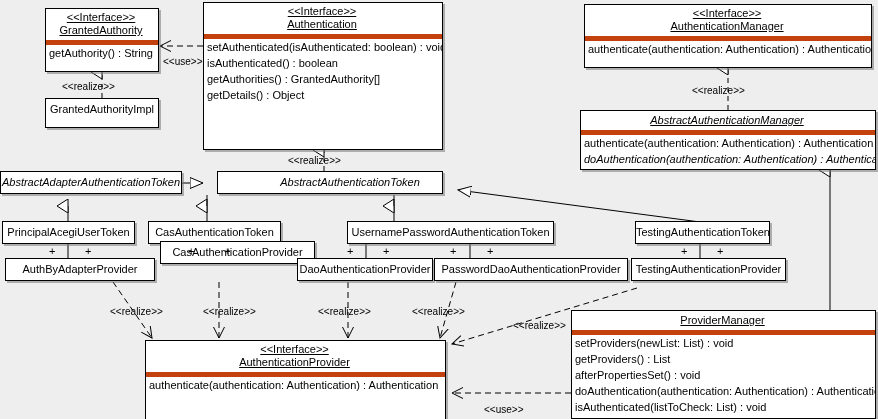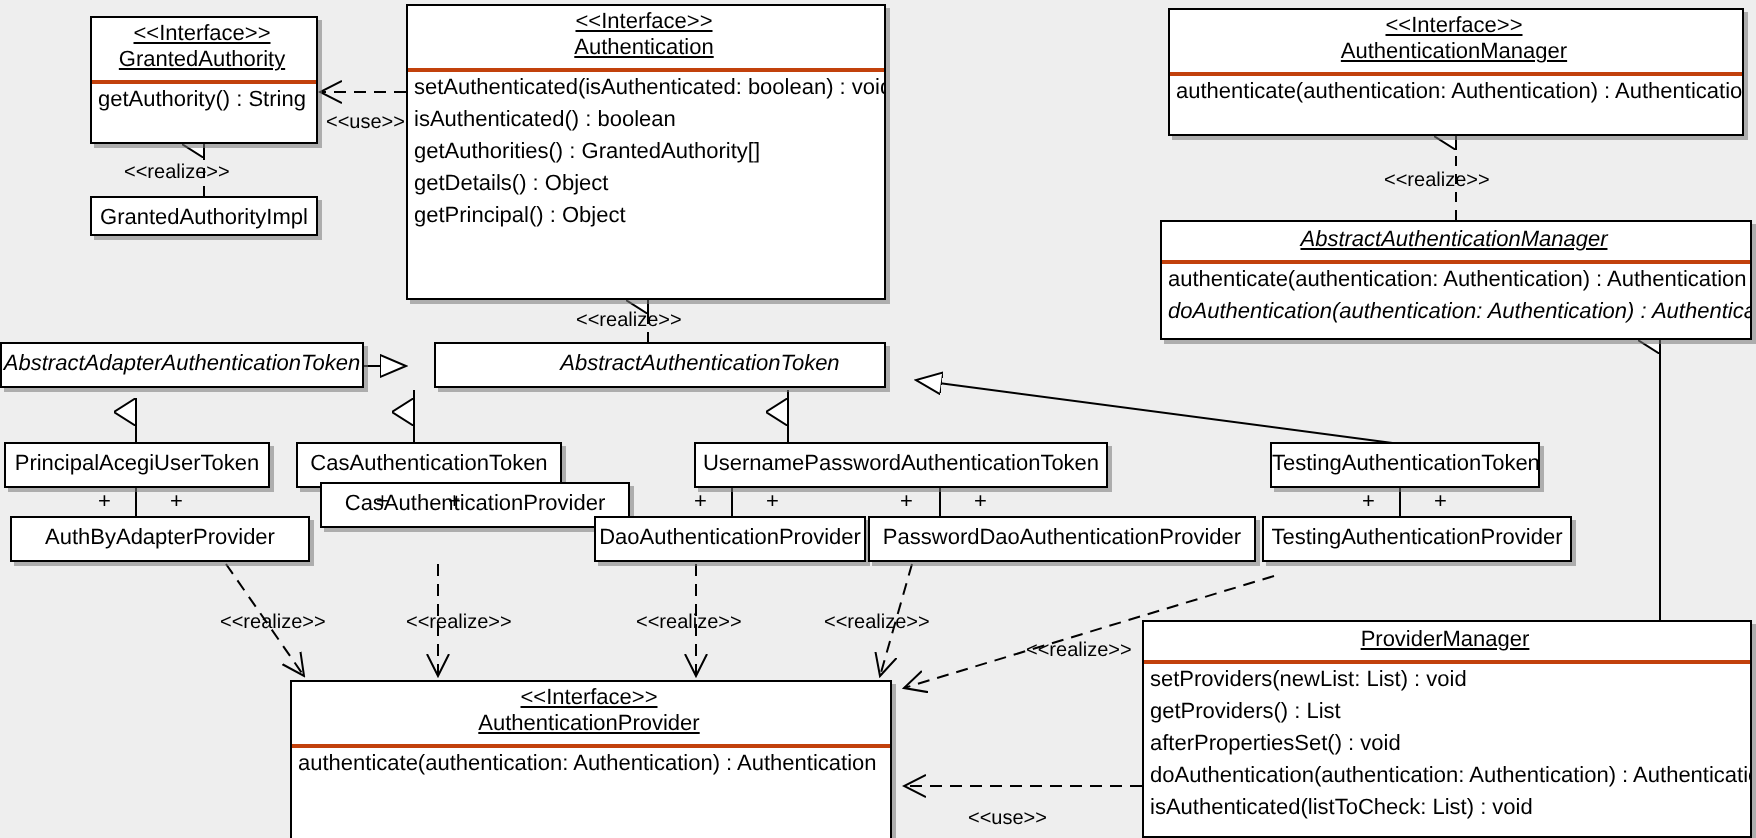--- a/index.html
+++ b/index.html
@@ -42,21 +42,21 @@
   .hdr .stereo {
     display: block;
     font-size: 11px;
   }
   .hdr .cname {
     display: block;
     font-size: 11px;
   }
   .italic { font-style: italic; }
   .sep {
-    border-top: 2px solid #c2410c;
+    border-top: 5px solid #c2410c;
   }
   .members {
     padding: 0;
   }
   .member {
     font-size: 11px;
     line-height: 16px;
     padding: 0 1px 0 3px;
     white-space: nowrap;
     color: #000;
@@ -154,35 +154,34 @@
   <div class="uml-box" style="left:45px; top:8px; width:114px; height:64px;">
     <div class="hdr">
       <span class="stereo">&lt;&lt;Interface&gt;&gt;</span>
       <span class="cname">GrantedAuthority</span>
     </div>
     <div class="sep members">
       <div class="member">getAuthority() : String</div>
     </div>
   </div>
 
-  <div class="flat-box" style="left:45px; top:98px; width:114px; height:20px;">
+  <div class="flat-box" style="left:45px; top:98px; width:114px; height:30px;">
     <span>GrantedAuthorityImpl</span>
   </div>
 
   <div class="uml-box" style="left:203px; top:2px; width:240px; height:148px;">
     <div class="hdr">
       <span class="stereo">&lt;&lt;Interface&gt;&gt;</span>
       <span class="cname">Authentication</span>
     </div>
     <div class="sep members">
       <div class="member">setAuthenticated(isAuthenticated: boolean) : void</div>
       <div class="member">isAuthenticated() : boolean</div>
       <div class="member">getAuthorities() : GrantedAuthority[]</div>
       <div class="member">getDetails() : Object</div>
-      <div class="member">getPrincipal() : Object</div>
     </div>
   </div>
 
   <div class="uml-box" style="left:584px; top:4px; width:288px; height:64px;">
     <div class="hdr">
       <span class="stereo">&lt;&lt;Interface&gt;&gt;</span>
       <span class="cname">AuthenticationManager</span>
     </div>
     <div class="sep members">
       <div class="member">authenticate(authentication: Authentication) : Authentication</div>

